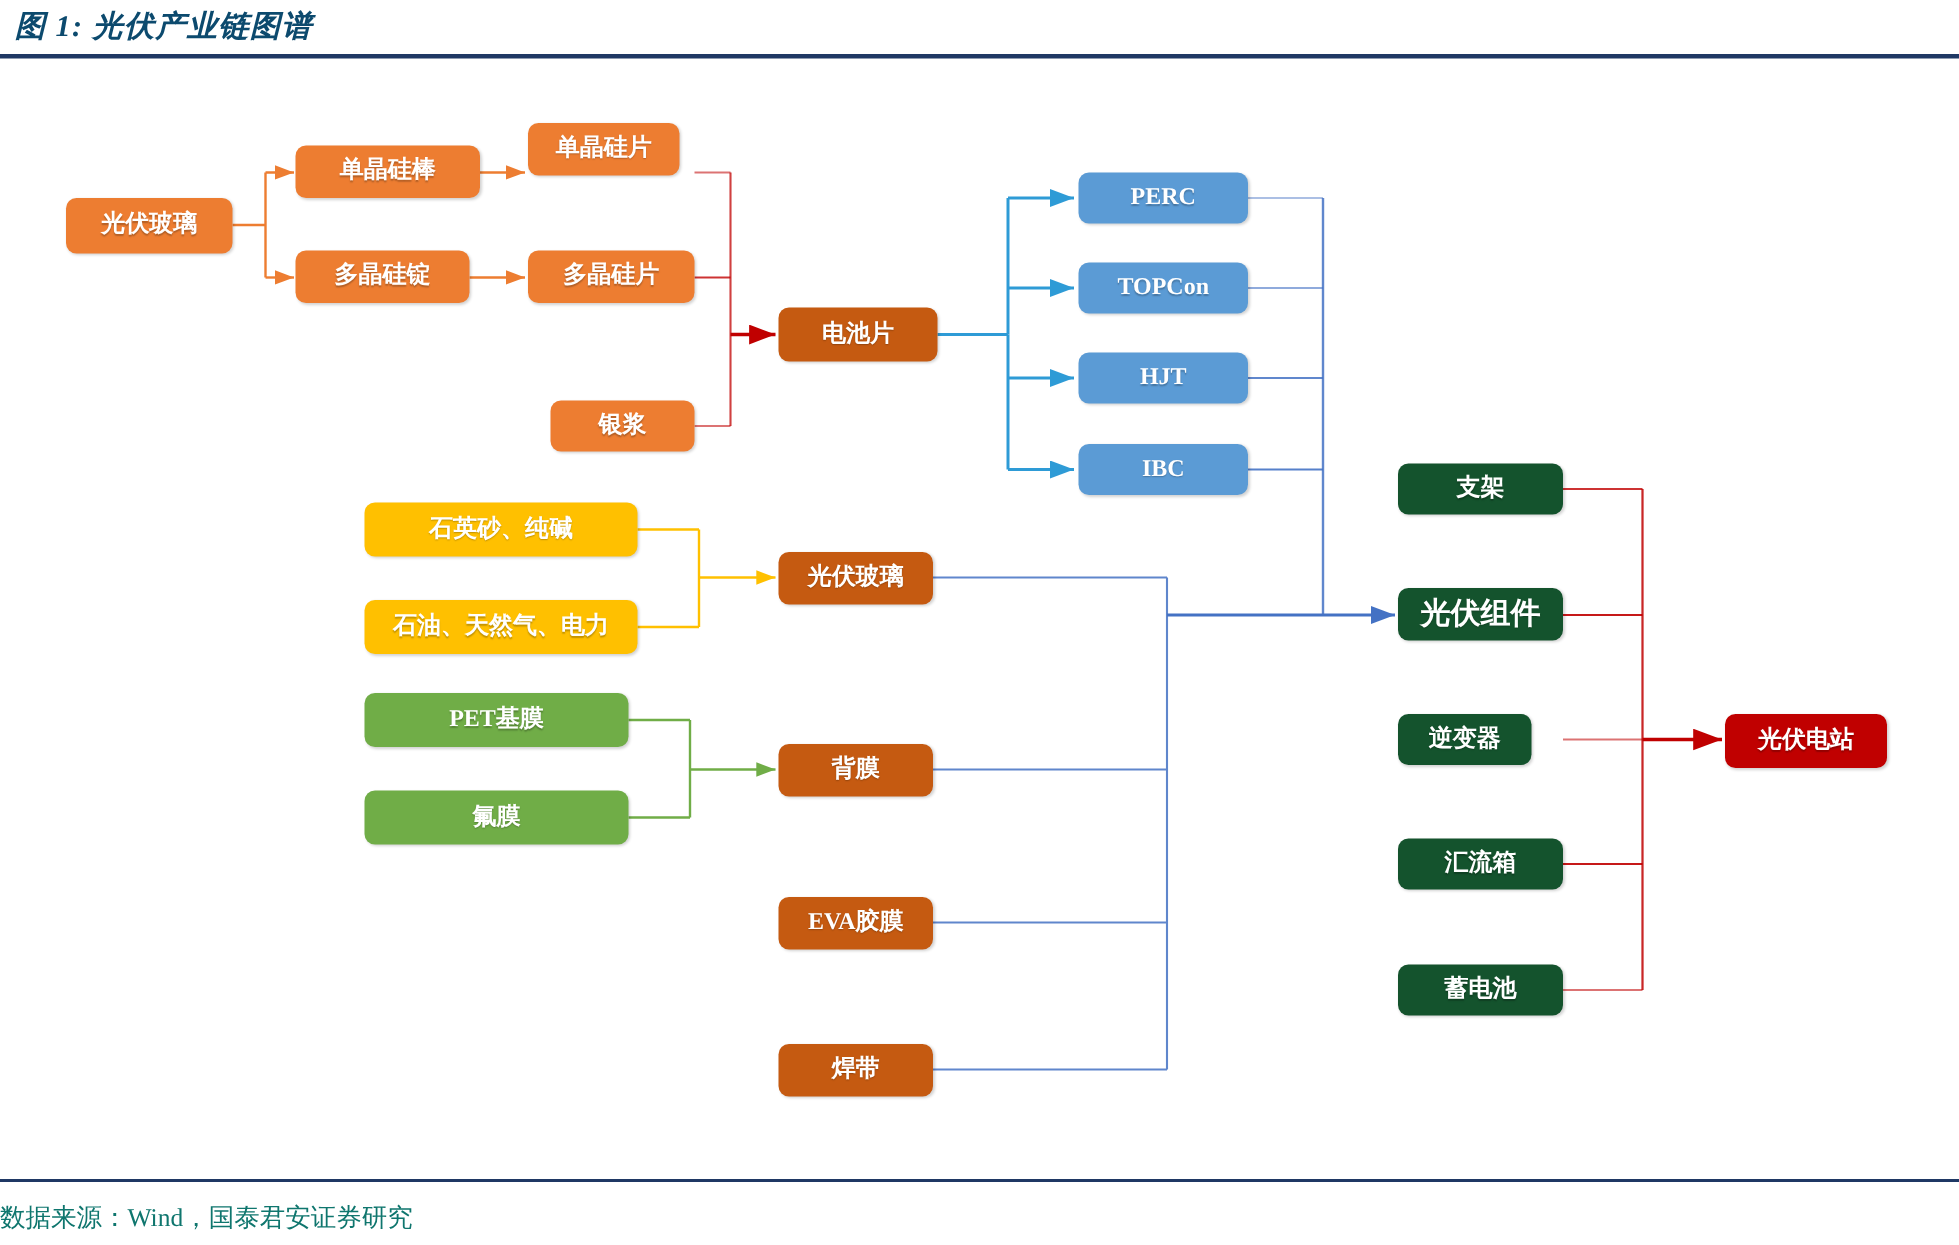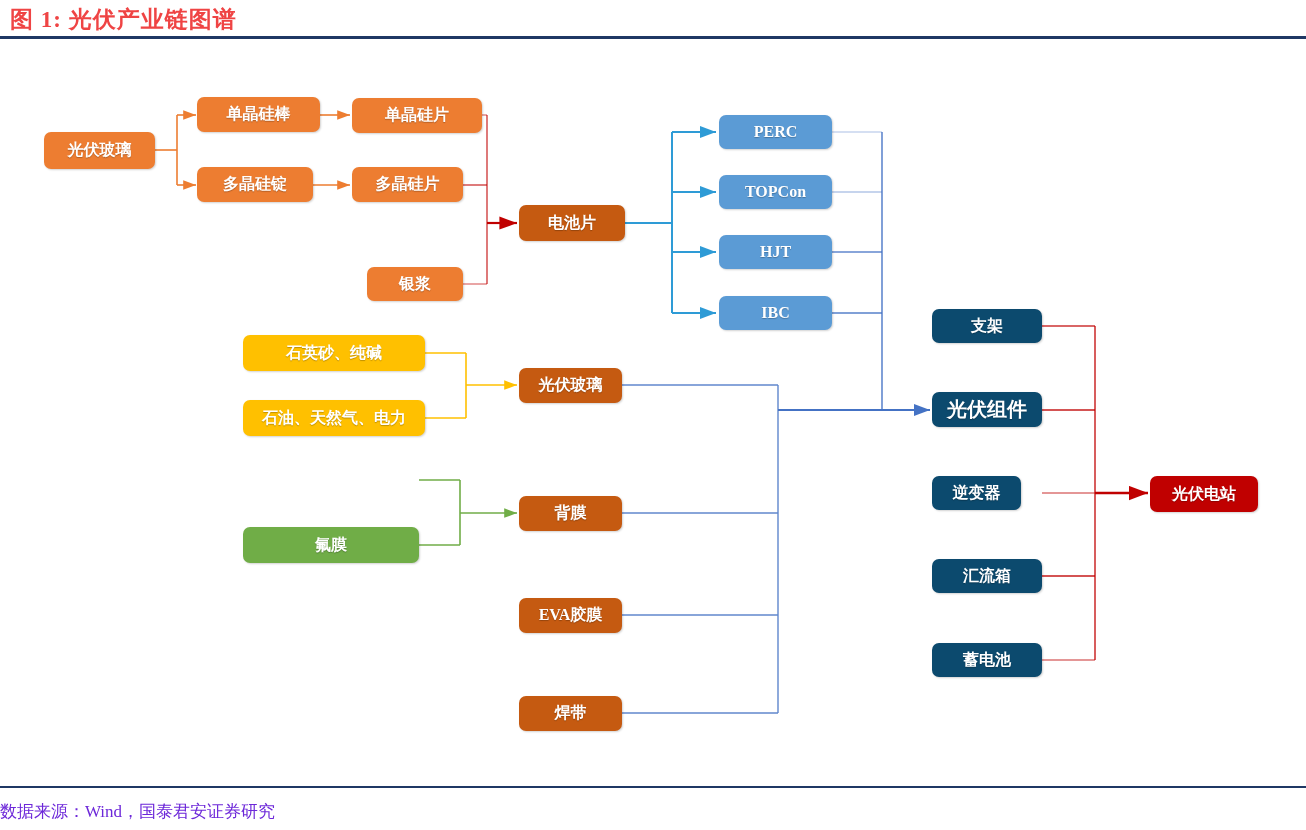--- a/index.html
+++ b/index.html
@@ -6,55 +6,55 @@
   body{
     width:1306px;height:830px;position:relative;overflow:hidden;
     font-family:"Liberation Serif","DejaVu Serif",serif;
   }
   #page{position:absolute;left:0;top:0;width:1306px;height:830px;}
 
   
   .fig-title{
     position:absolute;left:10px;top:4px;
     font-family:"Liberation Serif","DejaVu Serif",serif;
-    font-size:23px;font-weight:bold;color:#ef4444;
-    letter-spacing:1px;white-space:nowrap;
+    font-size:20px;font-weight:bold;color:#0c4a6e;
+    letter-spacing:1px;white-space:nowrap;font-style:italic;
   }
   .rule-top{
     position:absolute;left:0;top:36px;width:1306px;height:3px;
     background:#1f3864;
   }
   .rule-bottom{
     position:absolute;left:0;top:786px;width:1306px;height:2px;
     background:#1f3864;
   }
   .source{
     position:absolute;left:0px;top:800px;
     font-family:"Liberation Serif","DejaVu Serif",serif;
-    font-size:17px;color:#6d28d9;white-space:nowrap;
+    font-size:17px;color:#0f766e;white-space:nowrap;
   }
 
   
   #canvas{position:absolute;left:0;top:40px;width:1306px;height:745px;}
   #wires{position:absolute;left:0;top:0;width:1306px;height:745px;}
 
   
   .node{
     position:absolute;box-sizing:border-box;
     display:flex;align-items:center;justify-content:center;
     border-radius:7px;color:#ffffff;
     text-align:left;line-height:1.05;
     text-shadow:0 1px 1px rgba(0,0,0,.25);
     font-family:"Liberation Serif","DejaVu Serif",serif;
     font-weight:bold;white-space:nowrap;
     box-shadow:1px 1px 2px rgba(0,0,0,.18);
   }
   .c-orange {background:#ED7D31;}
   .c-darkorange{background:#C55A11;}
-  .c-blue   {background:#0c4a6e;}
+  .c-blue   {background:#14532d;}
   .c-ltblue {background:#5B9BD5;}
   .c-yellow {background:#FFC000;}
   .c-green  {background:#70AD47;}
   .c-red    {background:#C00000;}
   .latin{font-family:"Liberation Serif","DejaVu Serif",serif;}
 </style>
 </head>
 <body>
 
 <div id="page">
@@ -167,21 +167,21 @@
     </div>
 
     <div class="node c-orange" style="left:197px;top:57px;width:123px;height:35px;font-size:16px;">
       <span>单晶硅棒</span>
     </div>
 
     <div class="node c-orange" style="left:197px;top:127px;width:116px;height:35px;font-size:16px;">
       <span>多晶硅锭</span>
     </div>
 
-    <div class="node c-orange" style="left:352px;top:58px;width:130px;height:35px;font-size:16px;">
+    <div class="node c-orange" style="left:352px;top:42px;width:101px;height:35px;font-size:16px;">
       <span>单晶硅片</span>
     </div>
 
     <div class="node c-orange" style="left:352px;top:127px;width:111px;height:35px;font-size:16px;">
       <span>多晶硅片</span>
     </div>
 
     <div class="node c-orange" style="left:367px;top:227px;width:96px;height:34px;font-size:16px;">
       <span>银浆</span>
     </div>
@@ -211,20 +211,23 @@
     </div>
 
     <div class="node c-yellow" style="left:243px;top:295px;width:182px;height:36px;font-size:16px;">
       <span>石英砂、纯碱</span>
     </div>
 
     <div class="node c-darkorange" style="left:519px;top:328px;width:103px;height:35px;font-size:16px;">
       <span>光伏玻璃</span>
     </div>
 
+    <div class="node c-green latin" style="left:243px;top:422px;width:176px;height:36px;font-size:16px;">
+      <span>PET基膜</span>
+    </div>
 
     <div class="node c-green" style="left:243px;top:487px;width:176px;height:36px;font-size:16px;">
       <span>氟膜</span>
     </div>
 
     <div class="node c-darkorange" style="left:519px;top:456px;width:103px;height:35px;font-size:16px;">
       <span>背膜</span>
     </div>
 
     <div class="node c-darkorange latin" style="left:519px;top:558px;width:103px;height:35px;font-size:16px;">

